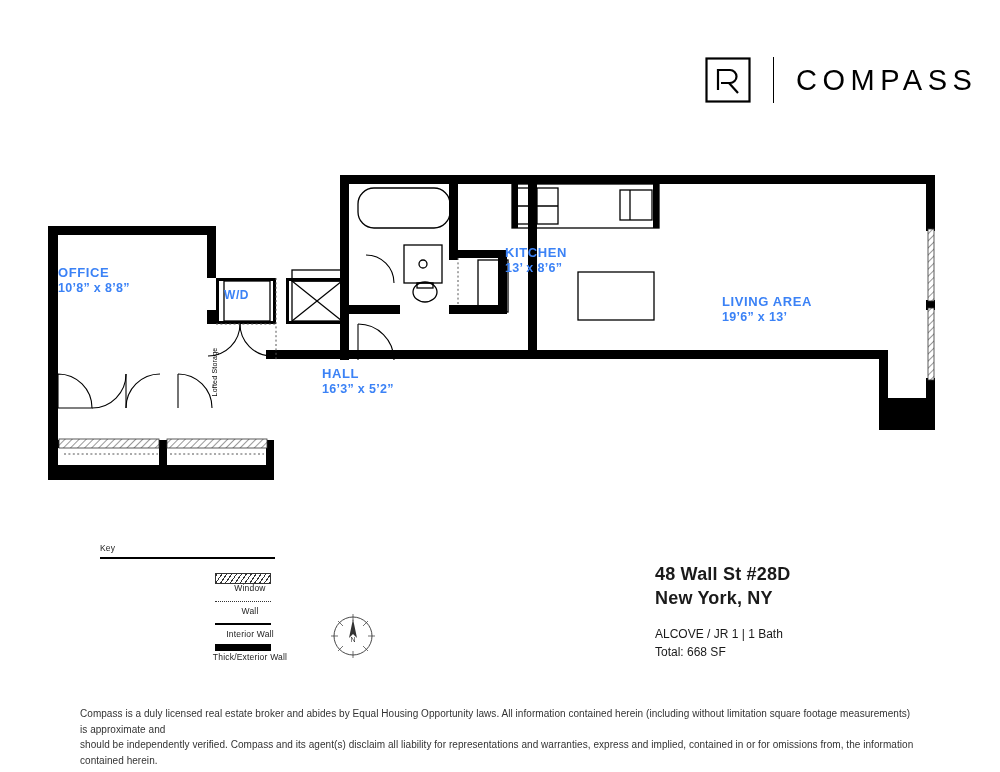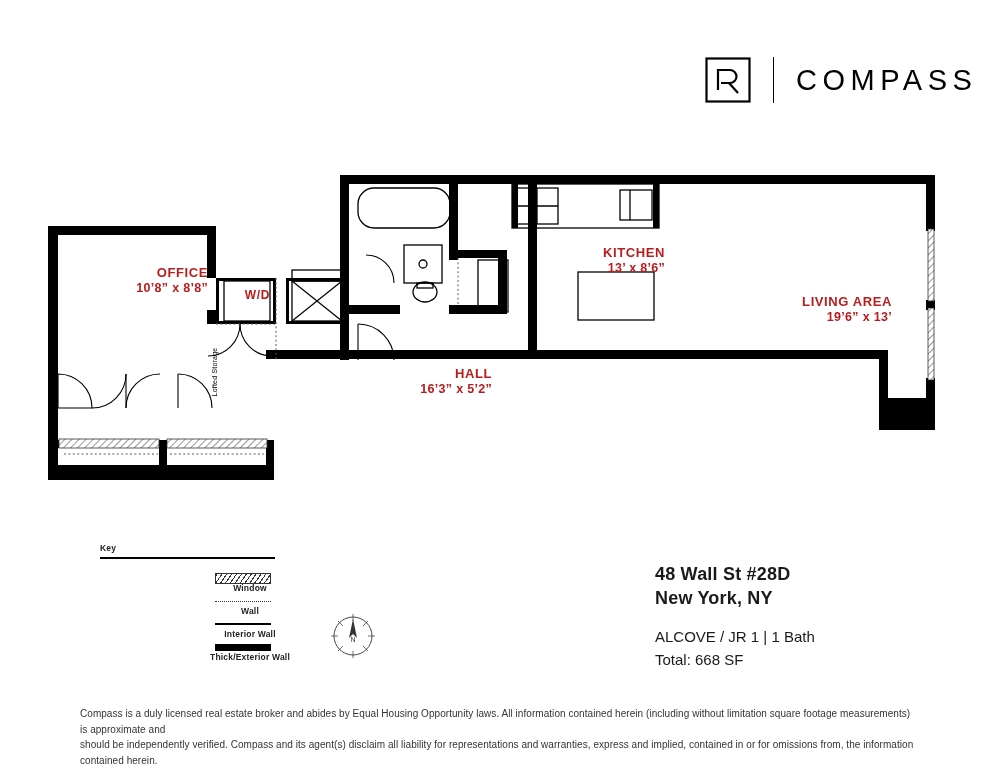--- a/index.html
+++ b/index.html
@@ -49,22 +49,22 @@
   #floorplan {
     position: absolute;
     left: 0; top: 150px;
     width: 1000px; height: 360px;
   }
   #floorplan svg { display: block; }
 
   
   .room-label {
     position: absolute;
-    text-align: right;
-    color: #b91c1c;
+    text-align: left;
+    color: #3b82f6;
     line-height: 1.25;
   }
   .room-label .name {
     font-weight: bold;
     font-size: 13px;
     letter-spacing: 0.6px;
     display: block;
   }
   .room-label .dims {
     font-weight: bold;
@@ -78,21 +78,21 @@
     letter-spacing: 0.2px;
     line-height: 1.15;
     transform: rotate(-90deg);
     transform-origin: left top;
     white-space: nowrap;
     text-align: center;
     color: #000;
   }
 
   
-  #key { position: absolute; left: 100px; top: 543px; width: 300px; font-weight: bold; }
+  #key { position: absolute; left: 100px; top: 543px; width: 300px; }
   #key .key-title { font-size: 8.5px; color: #222; margin-bottom: 4px; letter-spacing: .2px;}
   #key .key-rule { width: 175px; height: 2px; background: #000; margin-bottom: 14px; }
   #key .key-row { display: flex; align-items: center; height: 20px; margin-bottom: 3px; flex-direction: column; }
   #key .swatch { width: 56px; height: 10px; margin-right: 14px; position: relative; }
   #key .key-text { font-size: 8.5px; color: #222; letter-spacing: .2px;}
   .sw-window {
     border: 1px solid #333;
     height: 9px;
     background: repeating-linear-gradient(-55deg, #333 0 1px, #fff 1px 4px);
   }
@@ -107,21 +107,21 @@
     background: #000; height: 7px; margin-top: 2px;
   }
 
   
   #compass { position: absolute; left: 325px; top: 608px; width: 56px; height: 56px;}
 
   
   #listing { position: absolute; left: 655px; top: 562px; width: 330px; }
   #listing .addr1 { font-size: 18px; font-weight: bold; letter-spacing: .2px; line-height: 1.35; }
   #listing .addr2 { font-size: 18px; font-weight: bold; letter-spacing: .2px; line-height: 1.35; }
-  #listing .meta { margin-top: 14px; font-size: 15px; line-height: 1.55; color: #1a1a1a; }
+  #listing .meta { margin-top: 14px; font-size: 12px; line-height: 1.55; color: #1a1a1a; }
 
   
   #disclaimer {
     position: absolute;
     left: 0; top: 706px;
     width: 1000px;
     font-size: 10px;
     line-height: 1.55;
     color: #333;
     letter-spacing: .05px;
@@ -274,21 +274,21 @@
   <div class="room-label" style="left:505px; top:95px; width:160px;">
     <span class="name">KITCHEN</span>
     <span class="dims">13’ x 8’6”</span>
   </div>
 
   <div class="room-label" style="left:722px; top:144px; width:170px;">
     <span class="name">LIVING AREA</span>
     <span class="dims">19’6” x 13’</span>
   </div>
 
-  <div class="room-label" style="left:337px; top:216px; width:155px;">
+  <div class="room-label" style="left:322px; top:216px; width:155px;">
     <span class="name">HALL</span>
     <span class="dims">16’3” x 5’2”</span>
   </div>
 
   <div class="room-label" style="left:224px; top:138px; width:46px;">
     <span class="name" style="font-size:12px;">W/D</span>
   </div>
 
   <div class="small-rot" style="left:211px; top:252px; width:60px;">
     <span>Lofted Storage</span>

